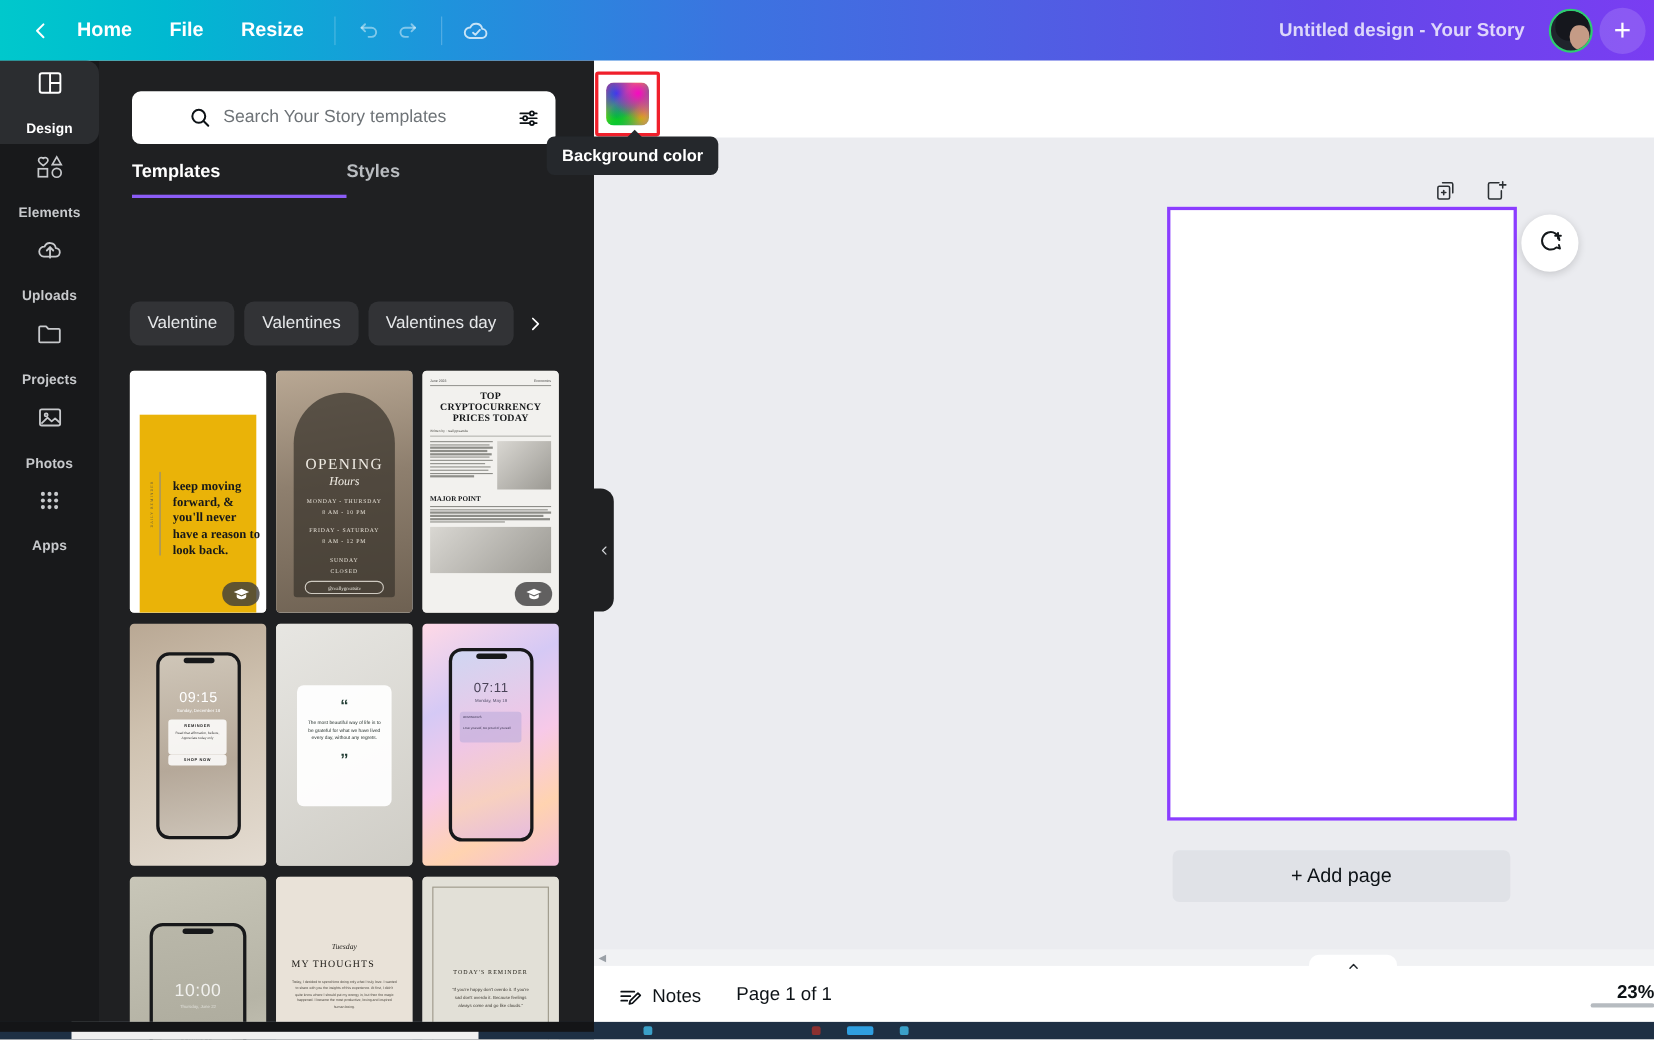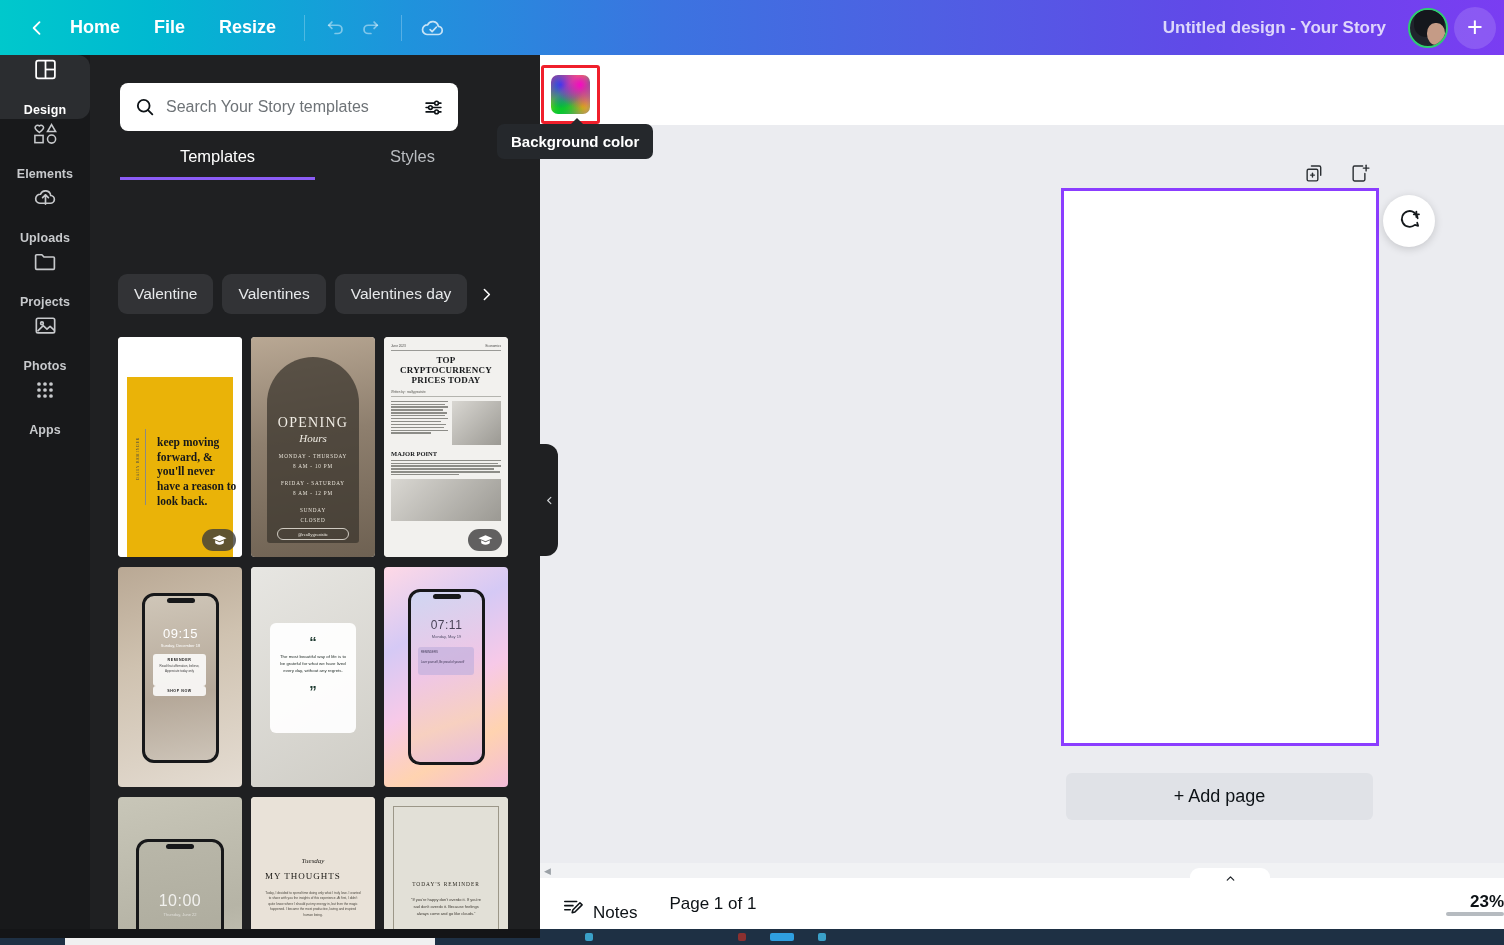--- a/index.html
+++ b/index.html
@@ -60,52 +60,52 @@
     display: flex; align-items: center; justify-content: center;
     color: #fff; font-size: 27px; cursor: pointer; margin: 0 8px 0 6px; flex: none;
   }
 
   
   .rail {
     position: absolute; left: 0; top: 55px; width: 90px; height: 890px;
     background: #18191b; z-index: 30;
   }
   .rail-item {
-    width: 90px; height: 64px; display: flex; flex-direction: column;
+    width: 90px; height: 76px; display: flex; flex-direction: column;
     align-items: center; justify-content: center; cursor: pointer;
     color: #c7c9cc; gap: 17px;
   }
   .rail-item.active { background: #2b2d30; border-radius: 0 12px 12px 0; color: #fff; }
   .rail-item .lbl { font-size: 12.5px; font-weight: bold; letter-spacing: .1px; }
 
   
   .panel {
     position: absolute; left: 90px; top: 55px; width: 450px; height: 890px;
     background: #1f2022; z-index: 25; overflow: hidden;
   }
   .search-wrap {
-    position: absolute; left: 30px; top: 28px; width: 338px; height: 48px;
-    background: #fff; border-radius: 8px; display: flex; align-items: center;
+    position: absolute; left: 30px; top: 28px; width: 385px; height: 48px;
+    background: #fff; border-radius: 8px; display: flex; align-items: center; padding-left: 37px;
   }
   .search-wrap .mag { margin-left: 14px; color: #0d1216; display: flex; }
   .search-input {
     flex: 1; border: 0; outline: 0; background: transparent;
     font-family: "Liberation Sans", sans-serif; font-size: 16px;
     color: #0d1216; margin-left: 10px;
   }
   .search-input::placeholder { color: #6e7377; }
   .filter-btn {
     width: 34px; height: 34px; margin-right: 8px; border-radius: 6px;
     display: flex; align-items: center; justify-content: center;
     cursor: pointer; color: #0d1216;
   }
   .tabs { position: absolute; left: 30px; top: 92px; width: 390px; display: flex; }
   .tab {
-    flex: 1; text-align: center; padding-bottom: 11px;
-    font-size: 16.5px; font-weight: normal; color: #b9bcc0; cursor: pointer;
+    flex: 1; text-align: left; padding-bottom: 11px;
+    font-size: 16.5px; font-weight: bold; color: #b9bcc0; cursor: pointer;
     border-bottom: 3px solid transparent;
   }
   .tab.active { color: #fff; border-bottom-color: #8b5cf6; }
   .chips {
     position: absolute; left: 118px; top: 217px; width: 422px; height: 44px;
     display: flex; gap: 9px; align-items: center;
   }
   .chips { left: 28px; }
   .chip {
     background: #323336; color: #e6e8ea; font-size: 15.5px;
@@ -205,21 +205,21 @@
     position: absolute; left: 1190px; top: 868px; width: 80px; height: 20px;
     background: #fff; border-radius: 9px 9px 0 0;
     display: flex; align-items: center; justify-content: center;
     color: #21262b; cursor: pointer; z-index: 14; font-size: 11px;
   }
   .bottombar {
     position: absolute; left: 540px; top: 878px; width: 964px; height: 51px;
     background: #fff; display: flex; align-items: center; z-index: 13;
   }
   .bb-notes {
-    display: flex; align-items: flex-end; gap: 9px; margin-left: 22px;
+    display: flex; align-items: flex-start; gap: 9px; margin-left: 22px;
     cursor: pointer; color: #0d1216; font-size: 17px; margin-top: 12px;
   }
   .bb-page { margin-left: 32px; font-size: 17px; color: #0d1216; cursor: pointer; }
   .bb-right { margin-left: auto; display: flex; align-items: flex-end; margin-right: 0; flex-direction: column; }
   .bb-zoom { font-size: 17px; color: #0d1216; font-weight: bold; cursor: pointer; }
   .bb-slider {
     width: 58px; height: 4px; background: #b6bbc0; border-radius: 2px; margin-left: 34px;
   }
   .taskbar {
     position: absolute; left: 0; top: 929px; width: 1504px; height: 16px;

